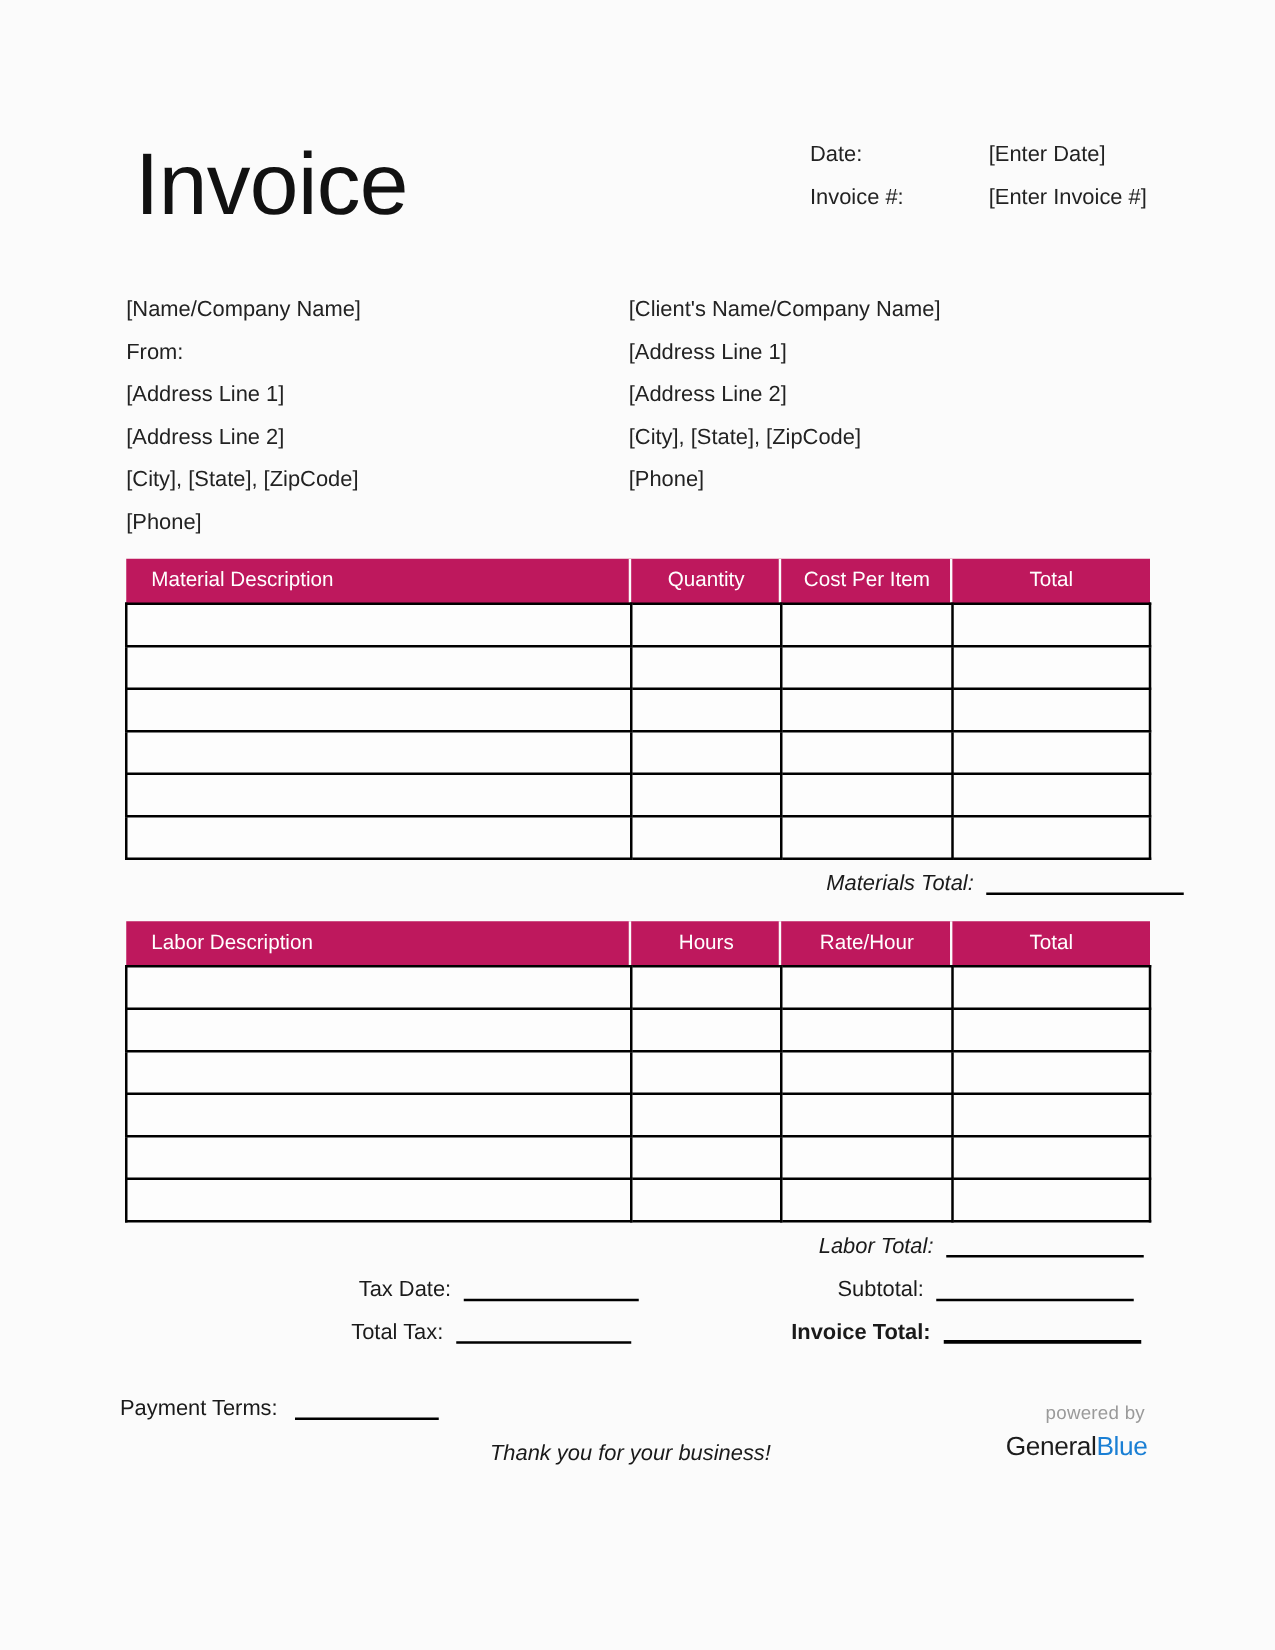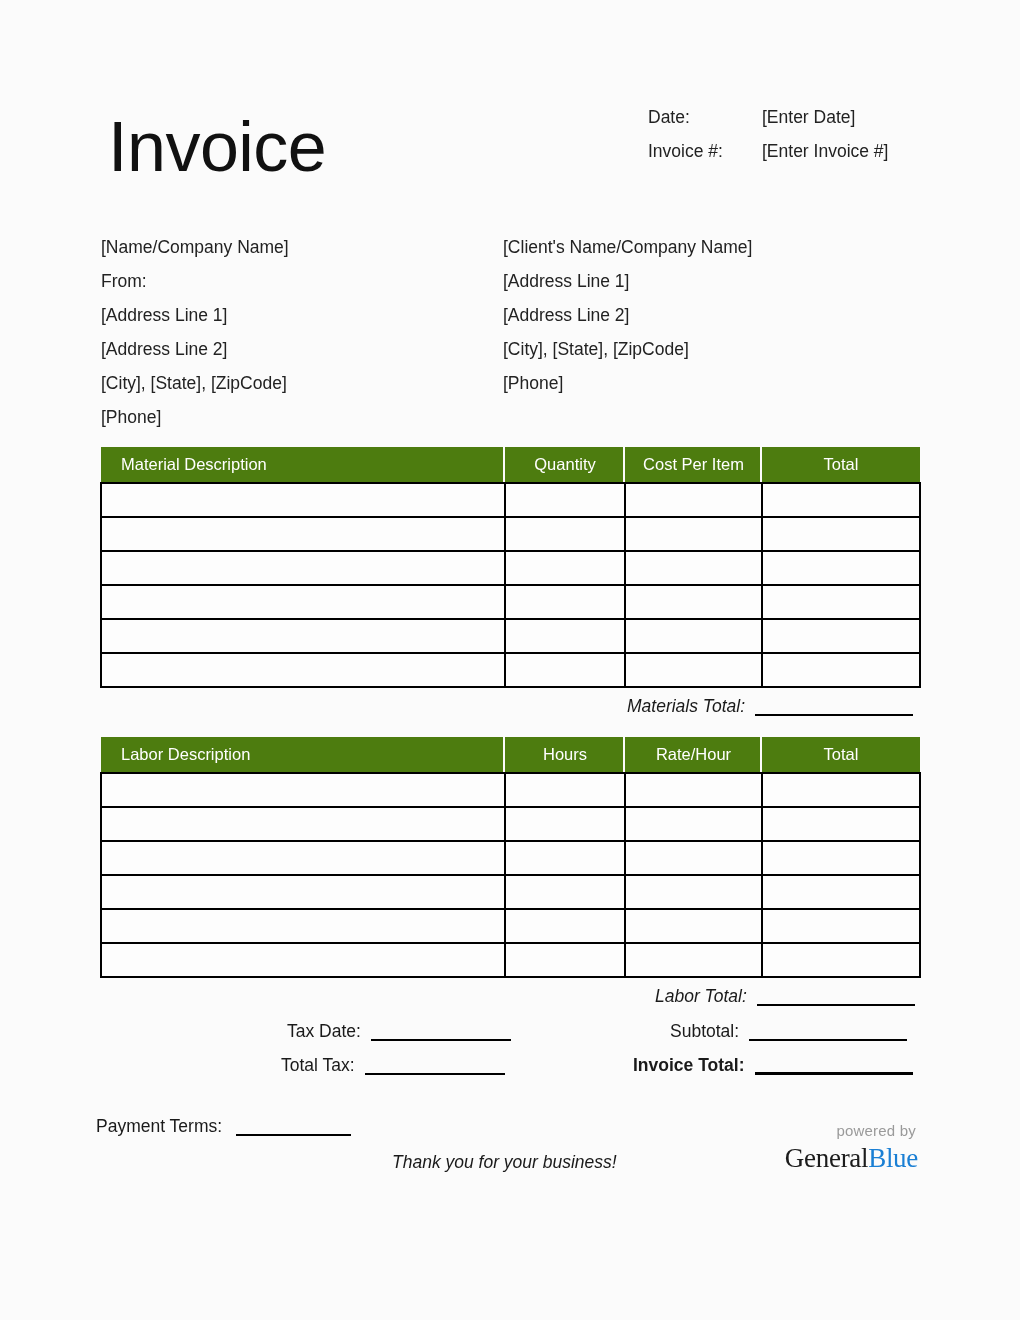--- a/index.html
+++ b/index.html
@@ -34,24 +34,25 @@
     color: #111;
   }
   .meta {
     position: absolute;
     left: 648px;
     top: 100px;
     width: 300px;
   }
   .meta-row {
     display: flex;
-    align-items: center;
+    align-items: flex-end;
     height: 34px;
     font-size: 17.5px;
     color: #222;
+    gap: 29px;
   }
   .meta-label { width: 114px; flex: none; }
   .meta-value { flex: 1; }
 
   
   .parties {
     position: absolute;
     left: 101px;
     top: 230px;
     width: 818px;
@@ -75,21 +76,21 @@
   }
   .tbl.materials { top: 447px; }
   .tbl.labor { top: 737px; }
 
   .tbl col.c-desc  { width: 404px; }
   .tbl col.c-two   { width: 120px; }
   .tbl col.c-three { width: 137px; }
   .tbl col.c-total { width: 158px; }
 
   .tbl thead th {
-    background: #4d7c0f;
+    background: #be185d;
     color: #ffffff;
     font-weight: 400;
     font-size: 16.5px;
     height: 35px;
     padding: 0;
     border: none;
     box-shadow: inset -2px 0 0 #fbfbfb;
   }
   .tbl thead th:last-child { box-shadow: none; }
   .tbl thead th.h-left {
@@ -117,21 +118,21 @@
   .total-line .lbl { line-height: 20px; }
   .total-line .lbl.ital { font-style: italic; }
   .total-line .lbl.bold { font-weight: bold; }
   .rule {
     border-bottom: 2px solid #000;
     height: 18px;
     margin-left: 10px;
   }
   .rule.thick { border-bottom-width: 3px; }
 
-  #materials-total { left: 627px; top: 696px; align-items: center; }
+  #materials-total { left: 661px; top: 696px; align-items: center; }
   #materials-total .rule { width: 158px; }
 
   #labor-total { left: 655px; top: 986px; }
   #labor-total .rule { width: 158px; }
 
   #tax-rate  { left: 287px; top: 1021px; }
   #total-tax { left: 281px; top: 1055px; }
   #tax-rate .rule, #total-tax .rule { width: 140px; }
 
   #subtotal      { left: 670px; top: 1021px; }
@@ -159,24 +160,23 @@
     text-align: right;
   }
   .logo .powered {
     font-size: 15px;
     color: #9a9a9a;
     line-height: 18px;
     letter-spacing: 0.2px;
     padding-right: 2px;
   }
   .logo .brand {
-    font-size: 27px;
+    font-size: 21px;
     line-height: 36px;
     letter-spacing: -0.3px;
-    font-family: Liberation Serif, serif;
   }
   .logo .brand .g1 { color: #1c1c1c; }
   .logo .brand .g2 { color: #1a7fd4; }
 </style>
 </head>
 <body>
 
 <div class="page">
 
   <div class="invoice-title">Invoice</div>

